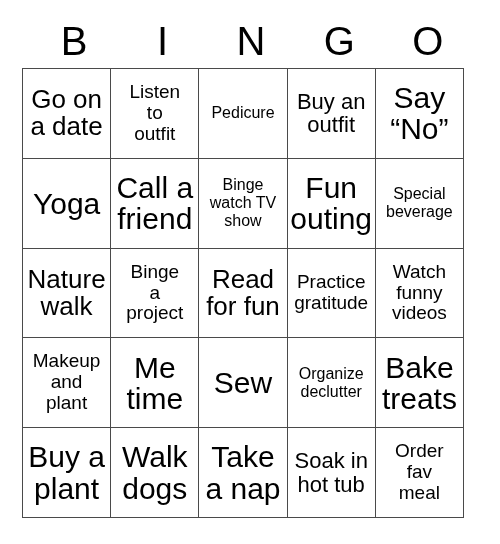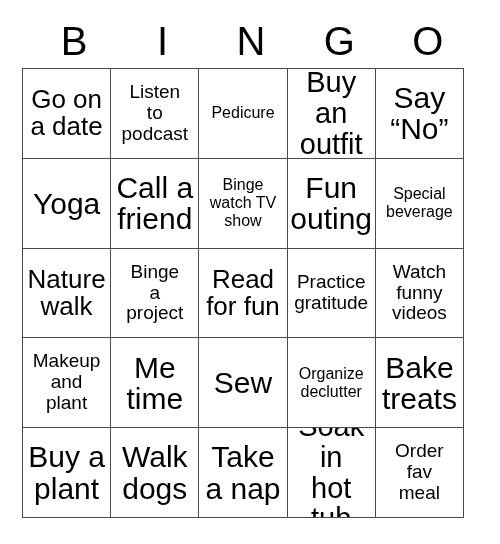--- a/index.html
+++ b/index.html
@@ -80,21 +80,21 @@
     line-height: 1.06;
     font-weight: 400;
     color: #000000;
     word-wrap: break-word;
     white-space: pre-line;
   }
 
   
   .fs-xxl .cell-text { font-size: 30px; line-height: 1.04; }
   .fs-xl  .cell-text { font-size: 26px; line-height: 1.05; }
-  .fs-lg  .cell-text { font-size: 29px; line-height: 1.06; }
+  .fs-lg  .cell-text { font-size: 22px; line-height: 1.06; }
   .fs-md  .cell-text { font-size: 19px; line-height: 1.1; }
   .fs-sm  .cell-text { font-size: 16px; line-height: 1.14; }
 </style>
 </head>
 <body>
 
 <div class="card">
 
   <div class="header-row">
     <div class="header-letter">B</div>
@@ -105,21 +105,21 @@
   </div>
 
   <div class="grid" id="bingo-grid">
       <div class="cell fs-xl">
         <span class="cell-text">Go on
 a date</span>
       </div>
       <div class="cell fs-md">
         <span class="cell-text">Listen
 to
-podcast</span>
+outfit</span>
       </div>
       <div class="cell fs-sm">
         <span class="cell-text">Pedicure</span>
       </div>
       <div class="cell fs-lg">
         <span class="cell-text">Buy an
 outfit</span>
       </div>
       <div class="cell fs-xxl">
         <span class="cell-text">Say

